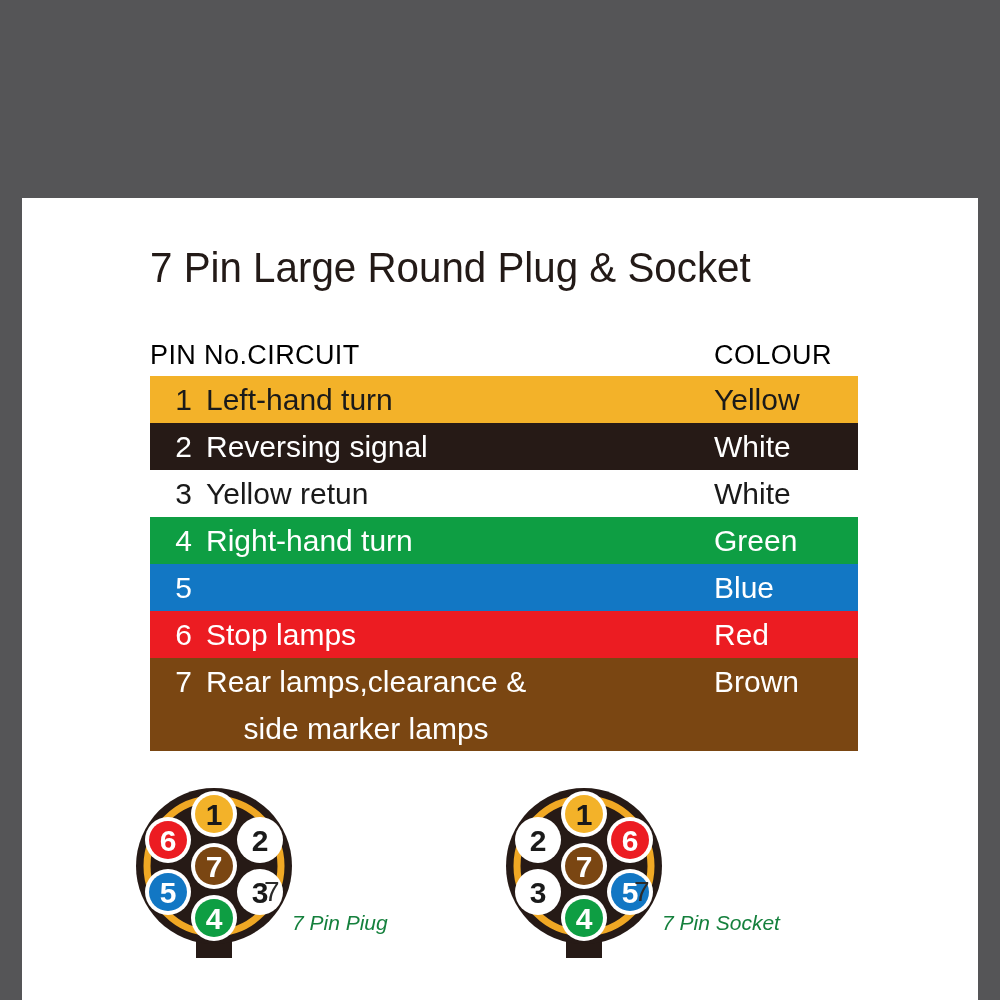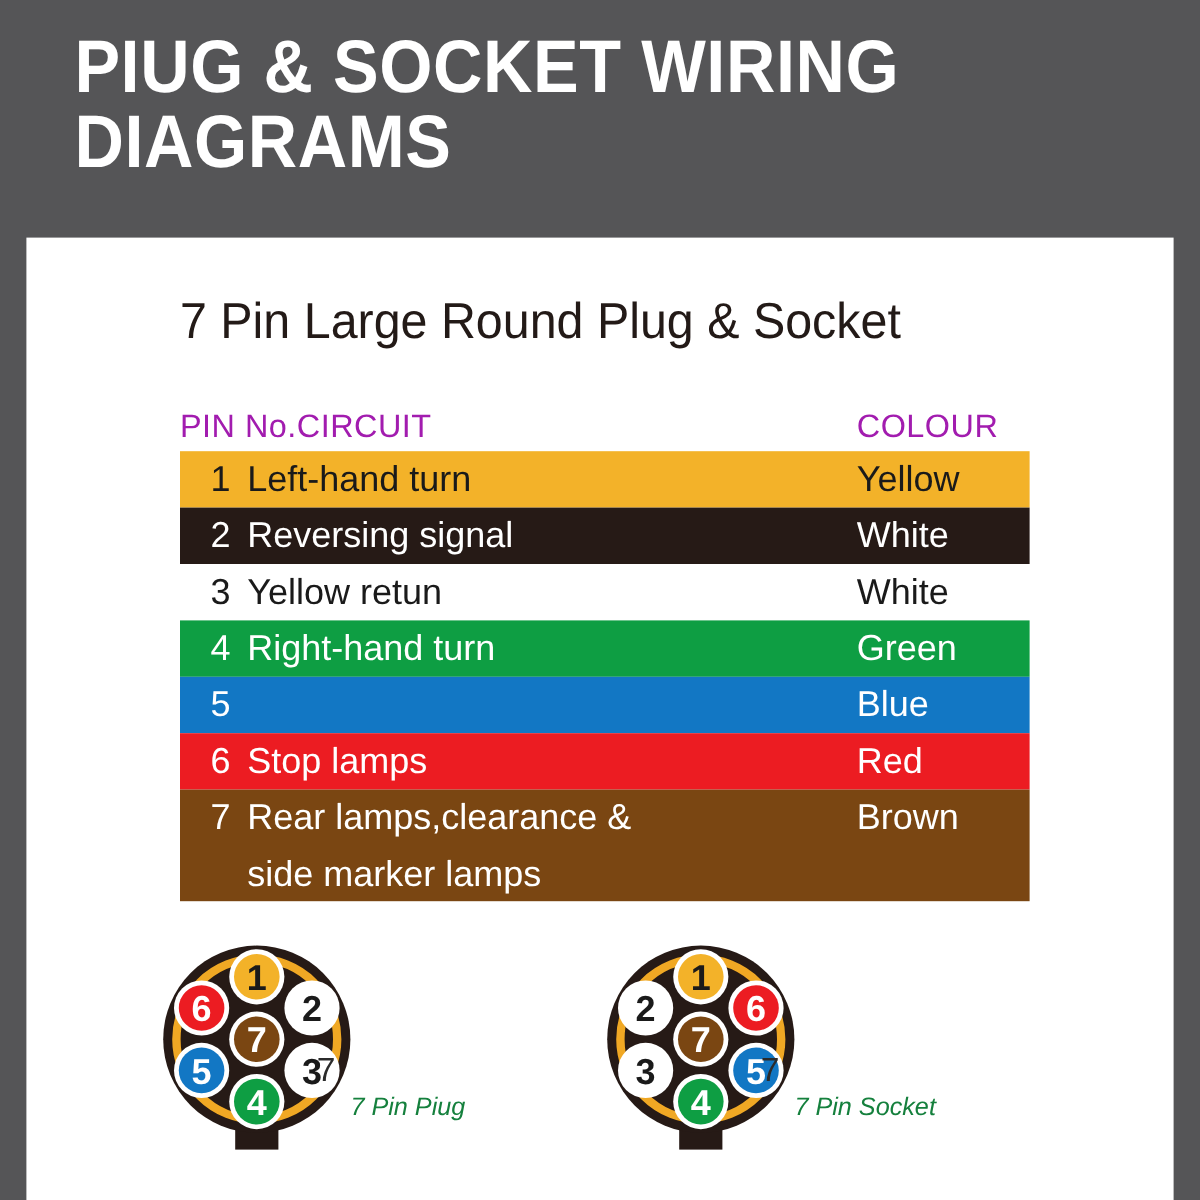--- a/index.html
+++ b/index.html
@@ -74,21 +74,21 @@
   .thead {
     position: relative;
     height: 36px;
   }
   .thead .th {
     position: absolute;
     top: 0;
     font-family: "Liberation Sans Narrow", "Liberation Sans", sans-serif;
     font-size: 27px;
     line-height: 30px;
-    color: #a21caf;
+    color: #000000;
     letter-spacing: 0.4px;
     white-space: nowrap;
   }
   .thead .th-circuit { left: 0; }
   .thead .th-colour  { left: 564px; }
 
   .row {
     position: relative;
     display: block;
     height: 47px;
@@ -106,20 +106,21 @@
     line-height: 47px;
     white-space: nowrap;
   }
   .row .circuit {
     position: absolute;
     left: 56px;
     top: 0;
     font-size: 30px;
     line-height: 47px;
     white-space: pre-line;
+    text-align: center;
   }
   .row .colour {
     position: absolute;
     left: 564px;
     top: 0;
     font-size: 30px;
     line-height: 47px;
     white-space: nowrap;
   }
 
@@ -161,24 +162,20 @@
     top: 92px;
     font-size: 28px;
     color: #2b2b2b;
   }
 </style>
 </head>
 <body>
 
 <div class="poster">
 
-  <div class="title-block">
-    <div class="title-line">PIUG &amp; SOCKET WIRING</div>
-    <div class="title-line">DIAGRAMS</div>
-  </div>
 
   <div class="card">
 
     <div class="subtitle">7 Pin Large Round Plug &amp; Socket</div>
 
     <div class="table">
       <div class="thead">
         <div class="th th-circuit">PIN No.CIRCUIT</div>
         <div class="th th-colour">COLOUR</div>
       </div>

